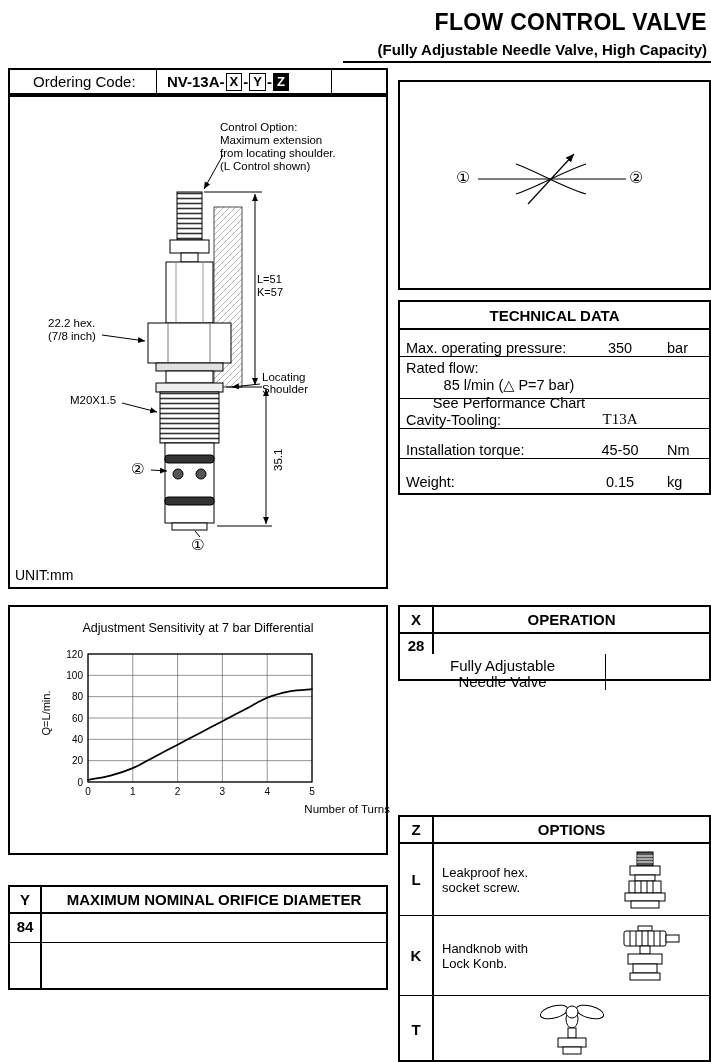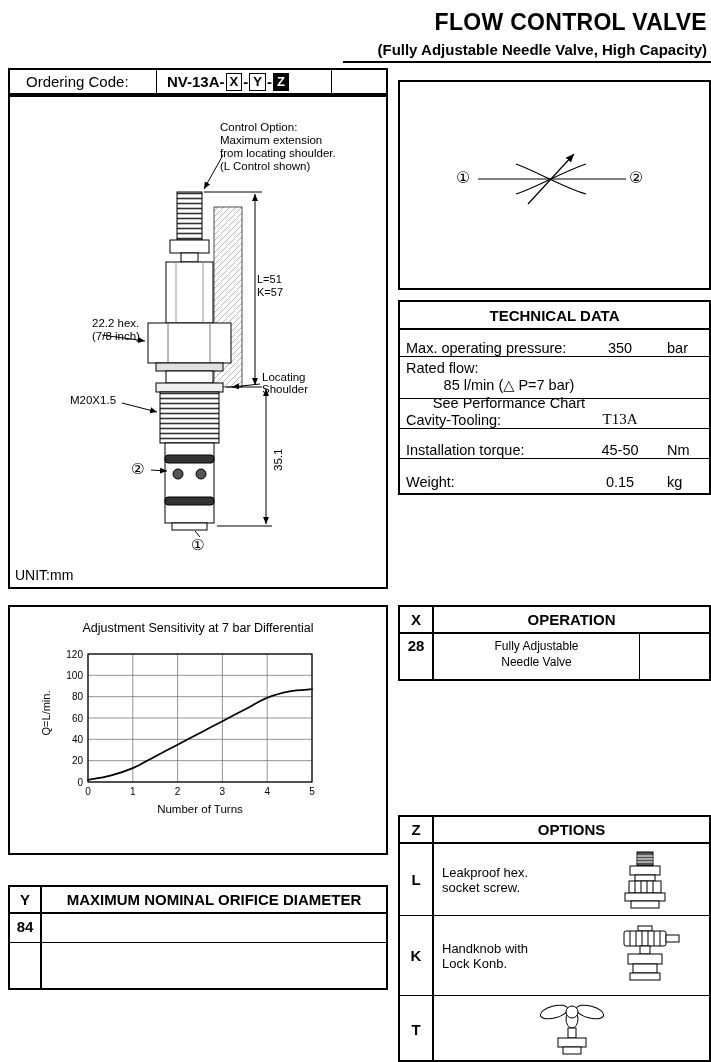--- a/index.html
+++ b/index.html
@@ -7,32 +7,32 @@
   #page{position:relative;width:711px;height:1062px;background:#fff;color:#000;
         font-family:"Liberation Sans","DejaVu Sans",sans-serif;overflow:hidden;}
 
   
   #title{position:absolute;right:4px;top:9px;font-size:23px;font-weight:700;letter-spacing:.3px;}
   #subtitle{position:absolute;right:4px;top:41px;font-size:15px;font-weight:700;}
   #hr-rule{position:absolute;left:343px;right:0;top:61px;border-top:2.5px solid #000;height:0;}
 
   
   #oc-box{position:absolute;left:8px;top:68px;width:380px;height:27px;border:2px solid #000;display:flex;align-items:stretch;}
-  #oc-label{width:147px;border-right:1.5px solid #000;font-size:15px;display:flex;align-items:center;padding-left:16px;}
+  #oc-label{width:147px;border-right:1.5px solid #000;font-size:15px;display:flex;align-items:center;padding-left:23px;}
   #oc-code{width:175px;border-right:1.5px solid #000;font-size:15px;font-weight:700;display:flex;align-items:center;padding-left:10px;}
   #oc-rest{flex:1;}
   .code-box{display:inline-block;border:1.5px solid #000;padding:0 3px;margin:0 1px;font-size:13px;line-height:16px;}
   .code-box.filled{background:#000;color:#fff;}
 
   
   #draw-box{position:absolute;left:8px;top:95px;width:380px;height:494px;border:2px solid #000;}
   #valve-svg{position:absolute;left:0;top:0;}
   .ann{position:absolute;font-size:11.5px;line-height:13px;white-space:pre-line;}
   #ann-control{left:210px;top:24px;width:150px;}
-  #ann-hex{left:38px;top:220px;margin-left:44px;}
+  #ann-hex{left:38px;top:220px;}
   #ann-m20{left:60px;top:297px;}
   #ann-lk{left:247px;top:176px;font-size:11px;}
   #ann-shoulder{left:252px;top:274px;line-height:12px;}
   #ann-35{left:262px;top:374px;transform:rotate(-90deg);transform-origin:left top;font-size:11.5px;white-space:nowrap;}
   .portnum{position:absolute;font-size:15px;line-height:16px;}
   #port2-d{left:121px;top:364px;}
   #port1-d{left:181px;top:440px;}
   #unit-label{position:absolute;left:5px;top:470px;font-size:14px;}
 
   
@@ -49,36 +49,36 @@
   .td-value{width:86px;text-align:center;}
   .td-serif{font-family:"Liberation Serif","DejaVu Serif",serif;font-size:15px;}
   .td-unit{width:46px;padding-left:4px;}
   .h27{height:27px;} .h42{height:42px;} .h30{height:30px;} .hlast{height:31px;border-bottom:none;}
   #td-rated{align-items:flex-start;padding-top:3px;flex-direction:column;}
   .td-value2{width:218px;text-align:center;line-height:18px;}
 
   
   #chart-box{position:absolute;left:8px;top:605px;width:380px;height:250px;border:2px solid #000;}
   #chart-title{position:absolute;left:0;right:0;top:14px;text-align:center;font-size:12.5px;}
-  #chart-xlabel{position:absolute;left:0;width:380px;top:196px;text-align:center;font-size:11.5px;}
+  #chart-xlabel{position:absolute;left:0;width:380px;top:196px;text-align:right;font-size:11.5px;}
   #chart-ylabel{position:absolute;left:14px;top:100px;transform:rotate(-90deg);font-size:11px;}
   .cg{stroke:#666;stroke-width:.7;} .cf{fill:none;stroke:#000;stroke-width:1.2;}
   .ct{font-family:"Liberation Sans","DejaVu Sans",sans-serif;font-size:10px;}
   .cc{fill:none;stroke:#000;stroke-width:1.7;stroke-linecap:round;}
 
   
   .tbl-head{display:flex;border-bottom:2px solid #000;height:27px;font-weight:700;font-size:15px;}
   .key-cell{width:34px;border-right:2px solid #000;text-align:center;padding-top:4px;}
   .head-title{flex:1;text-align:center;padding-top:4px;}
 
   
   #op-box{position:absolute;left:398px;top:605px;width:313px;height:76px;border:2px solid #000;}
-  #op-row{display:flex;height:45px;}
+  #op-row{display:flex;height:45px;flex-direction:column;}
   #op-key{width:34px;border-right:2px solid #000;font-weight:700;font-size:15px;text-align:center;padding-top:3px;}
-  #op-label{width:206px;border-right:1px solid #000;text-align:center;font-size:12px;line-height:16px;padding-top:4px;white-space:pre-line;}
+  #op-label{width:206px;border-right:1px solid #000;text-align:center;font-size:15px;line-height:16px;padding-top:4px;white-space:pre-line;}
 
   
   #or-box{position:absolute;left:8px;top:885px;width:380px;height:105px;border:2px solid #000;display:flex;flex-direction:column;}
   #or-box .key-cell{width:32px;}
   #or-row{display:flex;height:29px;border-bottom:1px solid #000;}
   #or-key{width:32px;border-right:2px solid #000;font-weight:700;font-size:15px;text-align:center;padding-top:4px;}
   #or-val{width:280px;border-right:1px solid #000;text-align:center;font-size:13.5px;padding-top:5px;}
   #or-fill{flex:1;display:flex;}
   #or-fill-key{width:32px;border-right:2px solid #000;}
 

